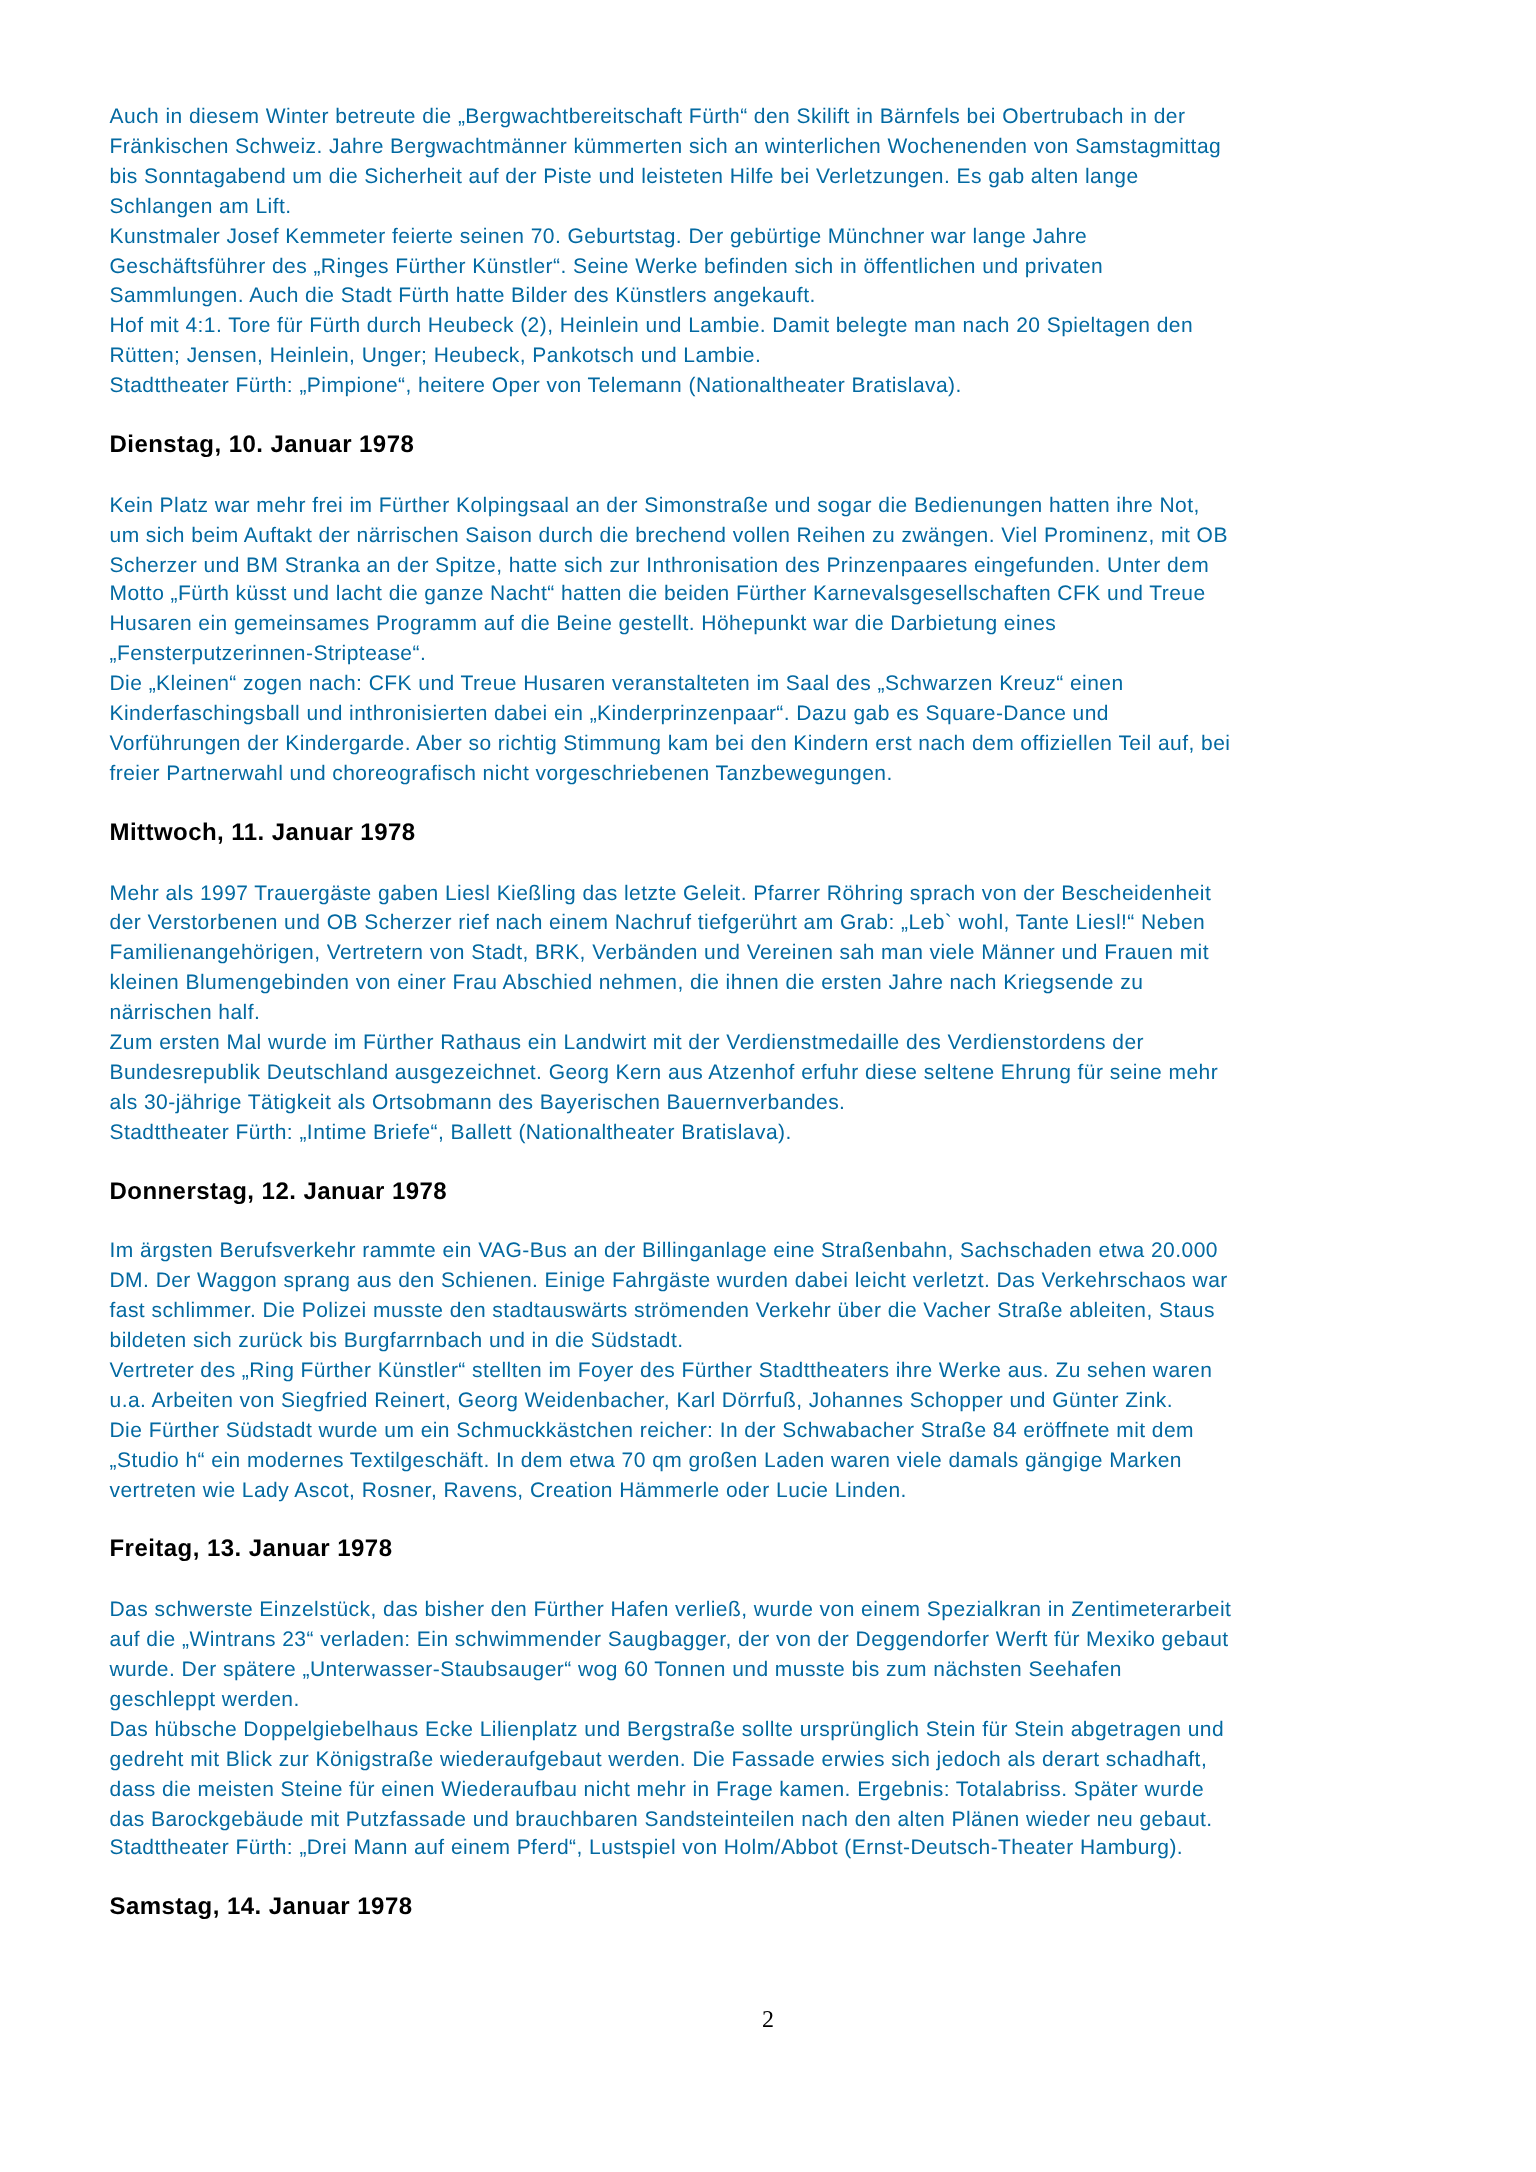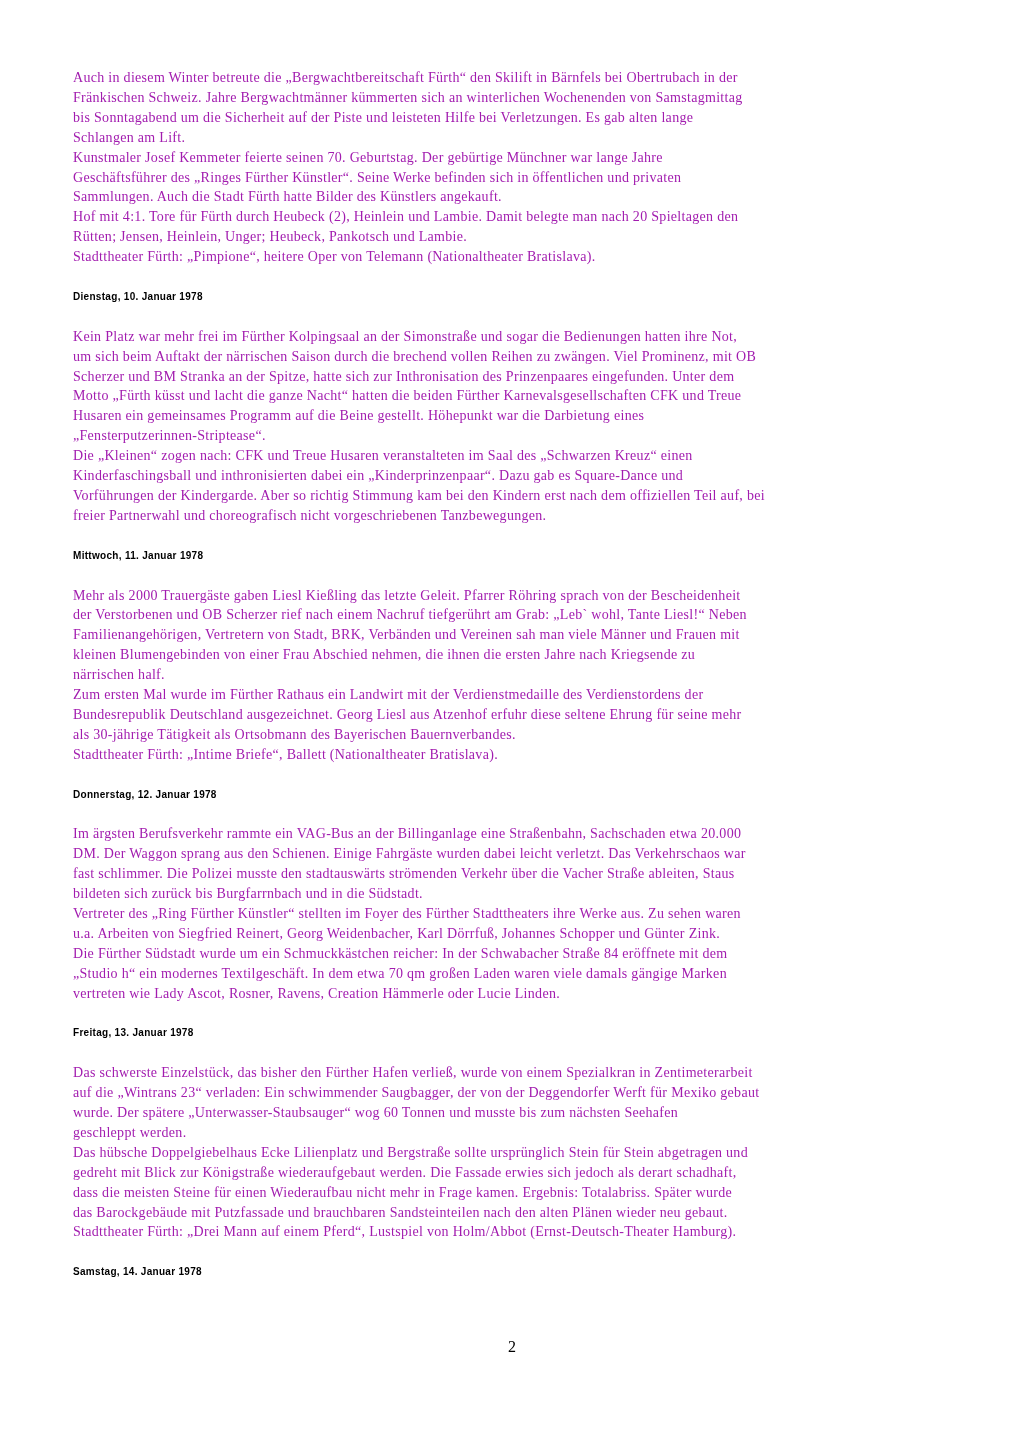--- a/index.html
+++ b/index.html
@@ -15,30 +15,30 @@
     overflow: hidden;
     color: #000000;
   }
   .content {
     position: absolute;
     left: 73px;
     top: 68px;
     width: 900px;
   }
   .line {
-    font-family: Liberation Serif, serif;
+    font-family: Liberation Sans, sans-serif;
     font-size: 14px;
     line-height: 19.9px;
     letter-spacing: 0.3px;
     white-space: pre;
-    color: #a21caf;
+    color: #0369a1;
   }
   .heading {
     font-family: "Liberation Sans", "DejaVu Sans", sans-serif;
-    font-size: 10px;
+    font-size: 16px;
     font-weight: bold;
     line-height: 19.9px;
     letter-spacing: 0.3px;
     margin: 19.9px 0;
     white-space: pre;
     color: #000000;
   }
   .footer {
     position: absolute;
     top: 1337px;
@@ -73,27 +73,27 @@
       <div class="line">um sich beim Auftakt der närrischen Saison durch die brechend vollen Reihen zu zwängen. Viel Prominenz, mit OB</div>
       <div class="line">Scherzer und BM Stranka an der Spitze, hatte sich zur Inthronisation des Prinzenpaares eingefunden. Unter dem</div>
       <div class="line">Motto „Fürth küsst und lacht die ganze Nacht“ hatten die beiden Fürther Karnevalsgesellschaften CFK und Treue</div>
       <div class="line">Husaren ein gemeinsames Programm auf die Beine gestellt. Höhepunkt war die Darbietung eines</div>
       <div class="line">„Fensterputzerinnen-Striptease“.</div>
       <div class="line">Die „Kleinen“ zogen nach: CFK und Treue Husaren veranstalteten im Saal des „Schwarzen Kreuz“ einen</div>
       <div class="line">Kinderfaschingsball und inthronisierten dabei ein „Kinderprinzenpaar“. Dazu gab es Square-Dance und</div>
       <div class="line">Vorführungen der Kindergarde. Aber so richtig Stimmung kam bei den Kindern erst nach dem offiziellen Teil auf, bei</div>
       <div class="line">freier Partnerwahl und choreografisch nicht vorgeschriebenen Tanzbewegungen.</div>
       <div class="heading">Mittwoch, 11. Januar 1978</div>
-      <div class="line">Mehr als 2000 Trauergäste gaben Liesl Kießling das letzte Geleit. Pfarrer Röhring sprach von der Bescheidenheit</div>
+      <div class="line">Mehr als 1997 Trauergäste gaben Liesl Kießling das letzte Geleit. Pfarrer Röhring sprach von der Bescheidenheit</div>
       <div class="line">der Verstorbenen und OB Scherzer rief nach einem Nachruf tiefgerührt am Grab: „Leb` wohl, Tante Liesl!“ Neben</div>
       <div class="line">Familienangehörigen, Vertretern von Stadt, BRK, Verbänden und Vereinen sah man viele Männer und Frauen mit</div>
       <div class="line">kleinen Blumengebinden von einer Frau Abschied nehmen, die ihnen die ersten Jahre nach Kriegsende zu</div>
       <div class="line">närrischen half.</div>
       <div class="line">Zum ersten Mal wurde im Fürther Rathaus ein Landwirt mit der Verdienstmedaille des Verdienstordens der</div>
-      <div class="line">Bundesrepublik Deutschland ausgezeichnet. Georg Liesl aus Atzenhof erfuhr diese seltene Ehrung für seine mehr</div>
+      <div class="line">Bundesrepublik Deutschland ausgezeichnet. Georg Kern aus Atzenhof erfuhr diese seltene Ehrung für seine mehr</div>
       <div class="line">als 30-jährige Tätigkeit als Ortsobmann des Bayerischen Bauernverbandes.</div>
       <div class="line">Stadttheater Fürth: „Intime Briefe“, Ballett (Nationaltheater Bratislava).</div>
       <div class="heading">Donnerstag, 12. Januar 1978</div>
       <div class="line">Im ärgsten Berufsverkehr rammte ein VAG-Bus an der Billinganlage eine Straßenbahn, Sachschaden etwa 20.000</div>
       <div class="line">DM. Der Waggon sprang aus den Schienen. Einige Fahrgäste wurden dabei leicht verletzt. Das Verkehrschaos war</div>
       <div class="line">fast schlimmer. Die Polizei musste den stadtauswärts strömenden Verkehr über die Vacher Straße ableiten, Staus</div>
       <div class="line">bildeten sich zurück bis Burgfarrnbach und in die Südstadt.</div>
       <div class="line">Vertreter des „Ring Fürther Künstler“ stellten im Foyer des Fürther Stadttheaters ihre Werke aus. Zu sehen waren</div>
       <div class="line">u.a. Arbeiten von Siegfried Reinert, Georg Weidenbacher, Karl Dörrfuß, Johannes Schopper und Günter Zink.</div>
       <div class="line">Die Fürther Südstadt wurde um ein Schmuckkästchen reicher: In der Schwabacher Straße 84 eröffnete mit dem</div>

